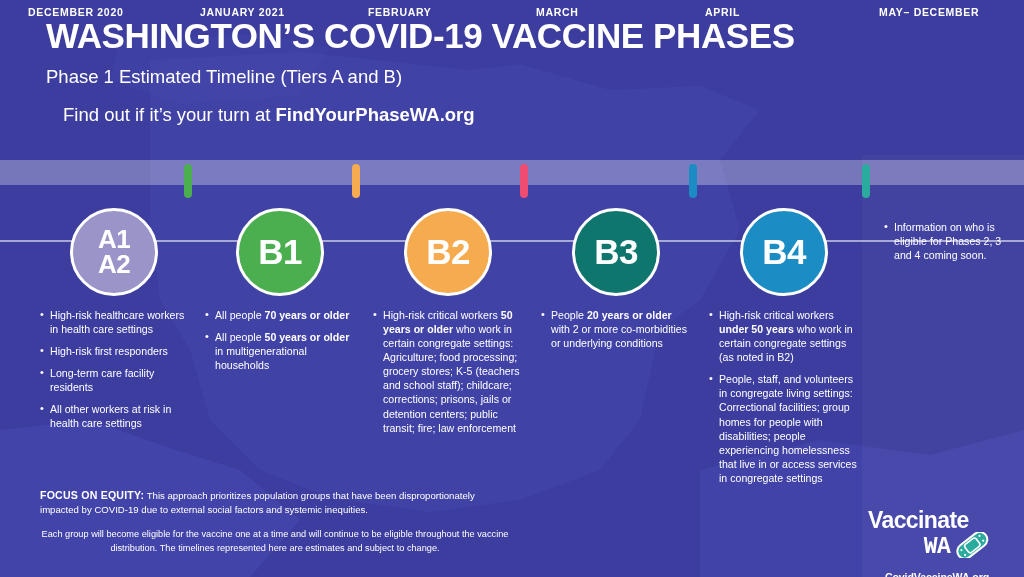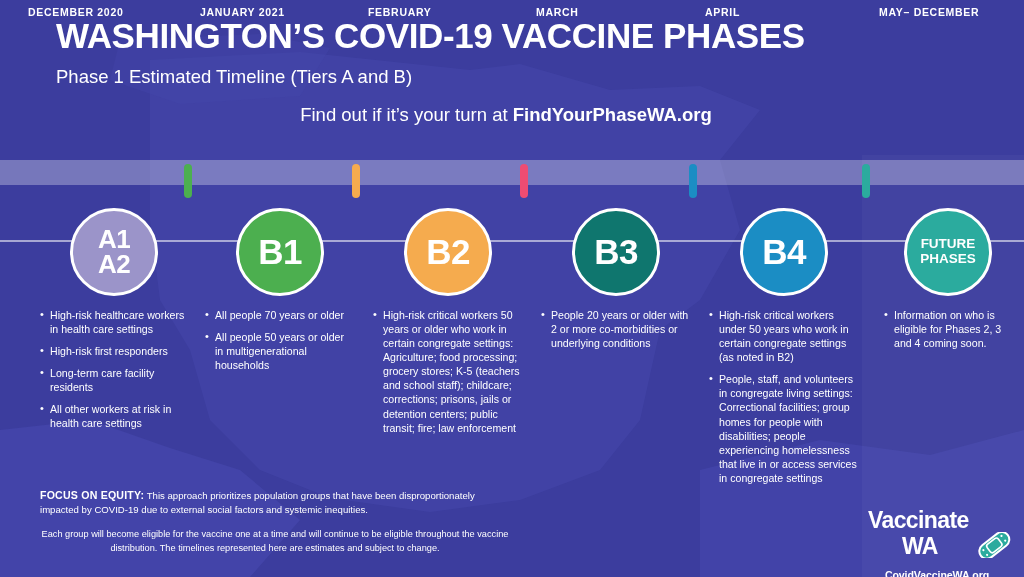--- a/index.html
+++ b/index.html
@@ -30,40 +30,39 @@
     position: absolute;
     left: 862px;
     top: 155px;
     width: 162px;
     height: 422px;
     background: rgba(255,255,255,0.035);
     z-index: 1;
   }
 
   
-  .header { position: absolute; left: 56px; top: 18px; width: 900px; }
+  .header { position: absolute; left: 46px; top: 18px; width: 900px; }
   .title {
     font-size: 35px;
     font-weight: bold;
     letter-spacing: -0.4px;
     line-height: 1.05;
     margin: 0 0 11px 0;
     white-space: nowrap;
   }
   .subtitle {
     font-size: 18.5px;
     font-weight: normal;
     line-height: 1.15;
     margin: 0 0 7px 0;
   }
   .findline {
     font-size: 18.5px;
     line-height: 1.15;
     margin: 17px;
-    text-align: center;
   }
   .findline b { font-weight: bold; }
 
   
   .month-band {
     position: absolute;
     left: 0;
     top: 160px;
     width: 1024px;
     height: 25px;
@@ -146,21 +145,21 @@
     margin-bottom: 8px;
   }
   .bullets li::before {
     content: "\2022";
     position: absolute;
     left: 0;
     top: -1px;
     font-size: 11px;
     color: #ffffff;
   }
-  .bullets b { font-weight: normal; }
+  .bullets b { font-weight: bold; }
 
   
   .footer { position: absolute; left: 40px; top: 488px; width: 470px; }
   .focus-line {
     font-size: 9.6px;
     line-height: 1.45;
     margin: 0 0 11px 0;
   }
   .focus-line .lead {
     font-weight: bold;
@@ -186,23 +185,24 @@
     font-size: 23px;
     font-weight: bold;
     line-height: 0.95;
     letter-spacing: -0.6px;
     text-align: left;
     padding-left: 6px;
   }
   .logo-word .wa-row {
     display: flex;
     align-items: center;
-    justify-content: space-between;
+    justify-content: center;
     gap: 4px;
     padding-left: 34px;
+    font-family: Liberation Mono, monospace;
   }
   .logo-url {
     margin-top: 7px;
     font-size: 10.6px;
     font-weight: bold;
     letter-spacing: -0.1px;
   }
   .bandaid { display: inline-block; }
 </style>
 </head>
@@ -299,26 +299,20 @@
             <div class="bubble-label">
               <div>B4</div>
             </div>
           </div>
           <ul class="bullets">
             <li><span>High-risk critical workers </span><b>under 50 years</b><span> who work in certain congregate settings (as noted in B2)</span></li>
             <li>People, staff, and volunteers in congregate living settings: Correctional facilities; group homes for people with disabilities; people experiencing homelessness that live in or access services in congregate settings</li>
           </ul>
         </div>
         <div class="col" style="left: 884px; width: 128px;">
-          <div class="bubble" style="background: rgb(43, 171, 158);">
-            <div class="bubble-label small">
-              <div>FUTURE</div>
-              <div>PHASES</div>
-            </div>
-          </div>
           <ul class="bullets">
             <li>Information on who is eligible for Phases 2, 3 and 4 coming soon.</li>
           </ul>
         </div>
       </div>
 
     <div class="footer">
       <p class="focus-line"><span class="lead">FOCUS ON EQUITY:</span><span> This approach prioritizes population groups that have been disproportionately impacted by COVID-19 due to external social factors and systemic inequities.</span></p>
       <p class="note-line">Each group will become eligible for the vaccine one at a time and will continue to be eligible throughout the vaccine distribution. The timelines represented here are estimates and subject to change.</p>
     </div>

